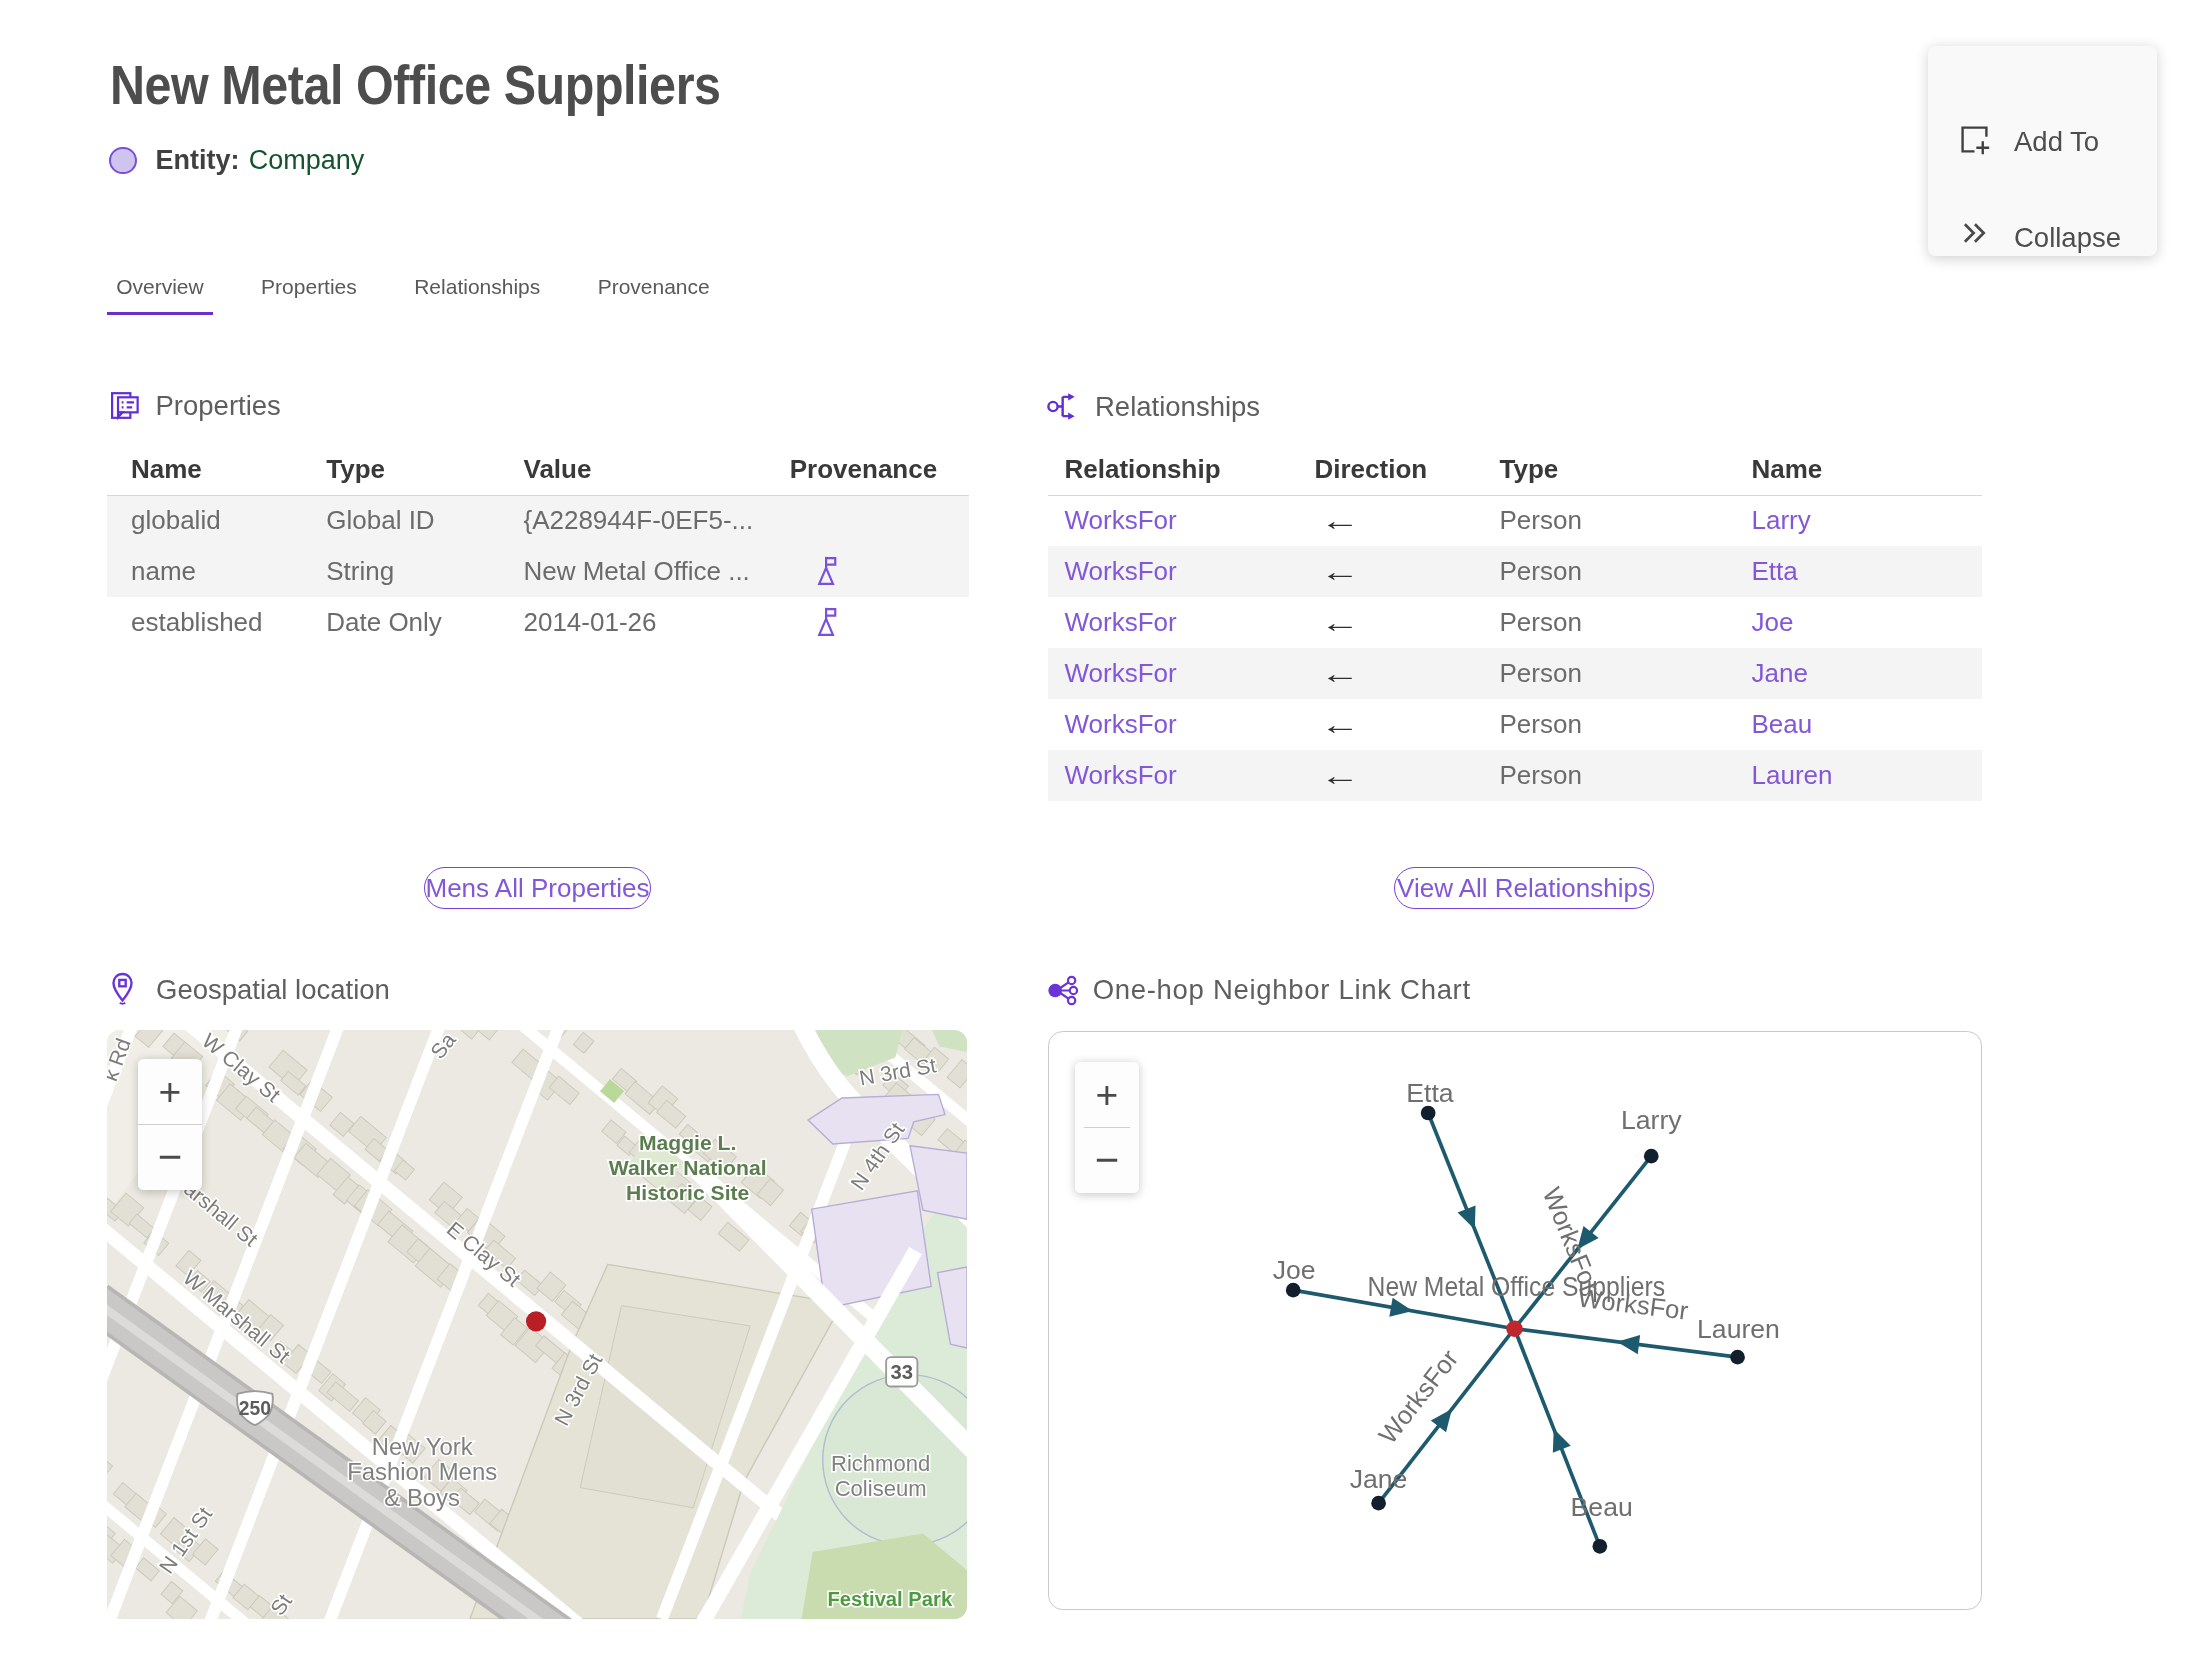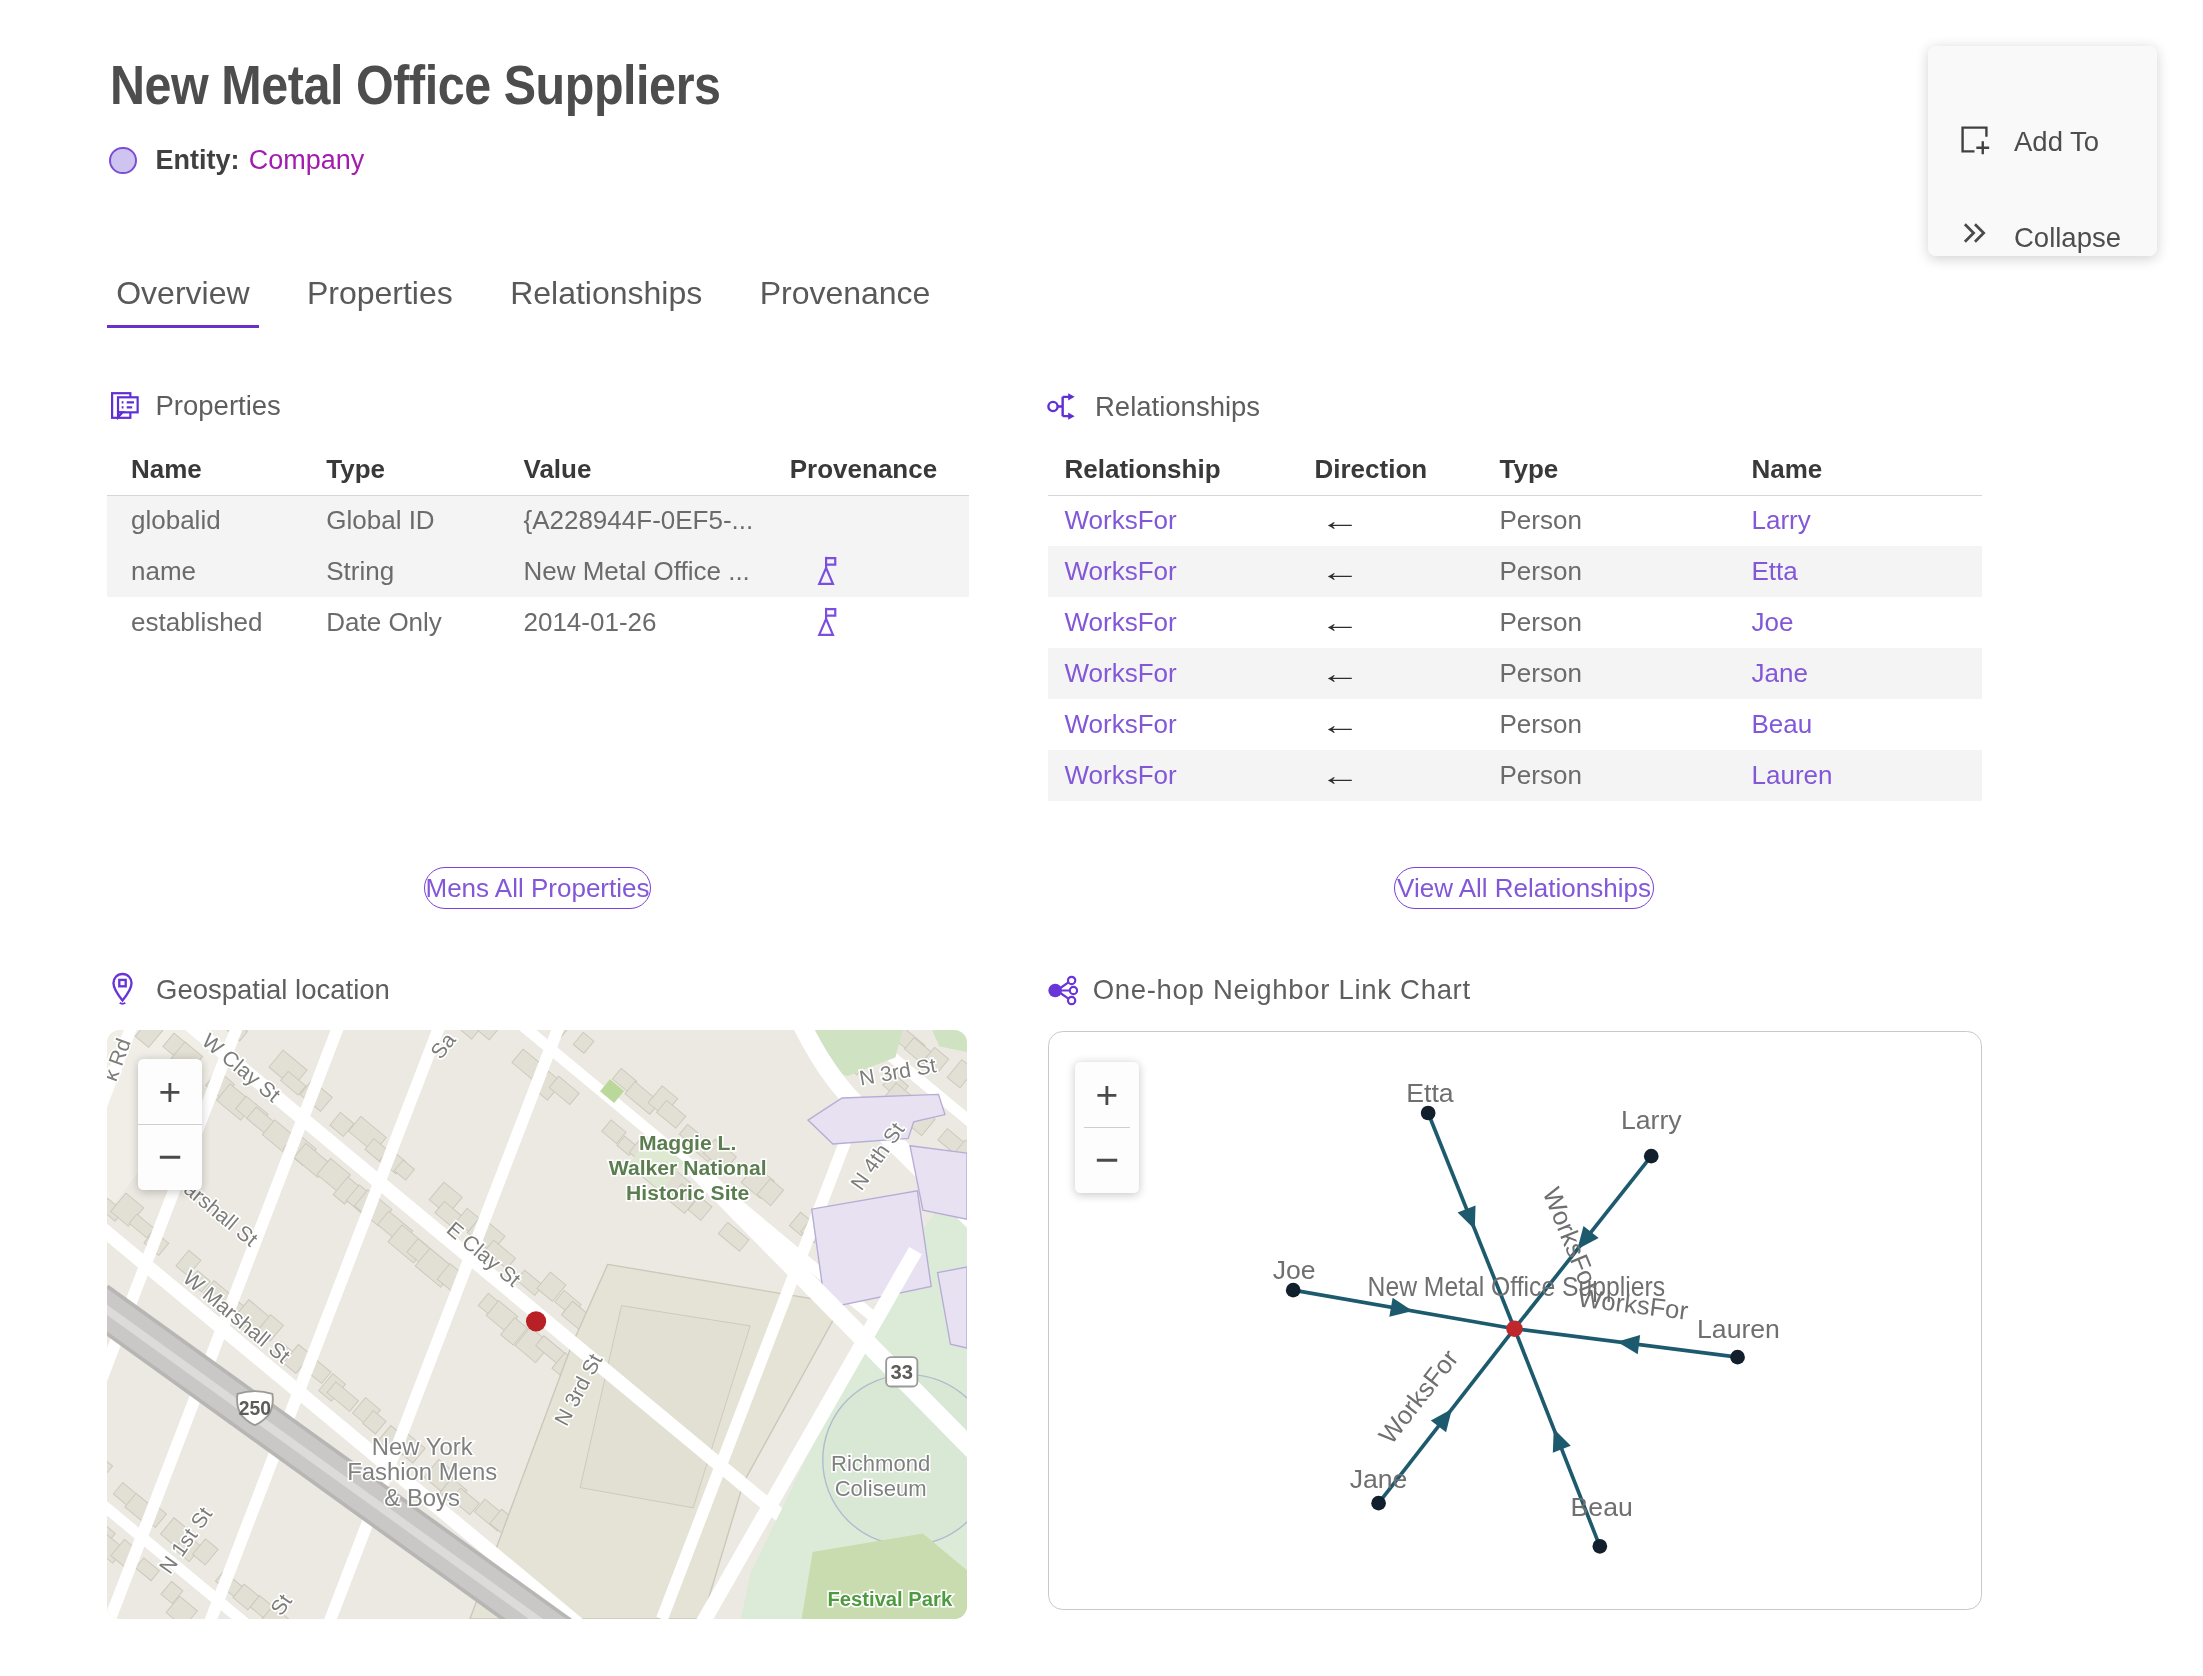--- a/index.html
+++ b/index.html
@@ -3,31 +3,31 @@
 <meta charset="utf-8">
 <style>
   * { margin:0; padding:0; box-sizing:border-box; }
   html,body { width:2204px; height:1677px; background:#ffffff; font-family:"Liberation Sans", sans-serif; }
   #page { position:relative; width:2204px; height:1623px; overflow:hidden; }
   .abs { position:absolute; }
   h1.title { left:110px; top:52px; font-size:56px; font-weight:700; color:#4d4d4d; letter-spacing:-0.5px; transform:scaleX(0.865); transform-origin:left top; white-space:nowrap; }
   .entity-row { left:109px; top:138px; height:29px; display:flex; align-items:center;margin-top:8px; }
   .entity-dot { width:27.5px; height:27.5px; border-radius:50%; background:#cfc3ef; border:2.8px solid #7a4fd4; }
   .entity-label { margin-left:19px; font-size:27px; font-weight:700; color:#404040; }
-  .entity-value { margin-left:9.2px; font-size:27px; color:#a21caf; }
+  .entity-value { margin-left:9.2px; font-size:27px; color:#14532d; }
 
   
   .tr-card { left:1928px; top:46px; width:229px; height:210px; background:#f9f9f9; border-radius:7.3px;
              box-shadow:0 2.8px 13px rgba(0,0,0,.18); }
   .tr-item { position:absolute; left:30px; font-size:27.5px; color:#4d4d4d; }
   .tr-icon { position:absolute; left:30px; }
 
   
   .tabs { left:107px; top:275px; display:flex; }
-  .tab { font-size:32px; color:#595959; padding:0 9.2px 13px 9.2px; margin-right:39px; }
+  .tab { font-size:21px; color:#595959; padding:0 9.2px 13px 9.2px; margin-right:39px; }
   .tab.active { border-bottom:3.7px solid #6a30c8; }
 
   
   .sec-head { position:absolute; display:flex; align-items:center; font-size:27.5px; color:#5e5e5e; }
 
   
   table.grid { position:absolute; border-collapse:collapse; table-layout:fixed; }
   table.grid th { font-size:26px; font-weight:700; color:#393939; text-align:left; height:51px; vertical-align:middle; border-bottom:1.8px solid #d6d6d6; }
   table.grid td { font-size:26px; color:#6b6b6b; height:51px; vertical-align:middle; }
   #reltab th, #reltab td { padding-left:16.5px; }

